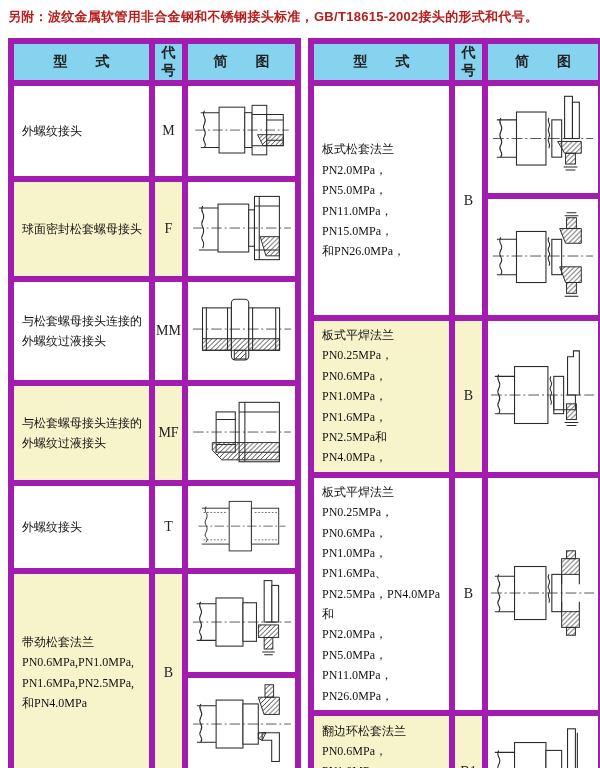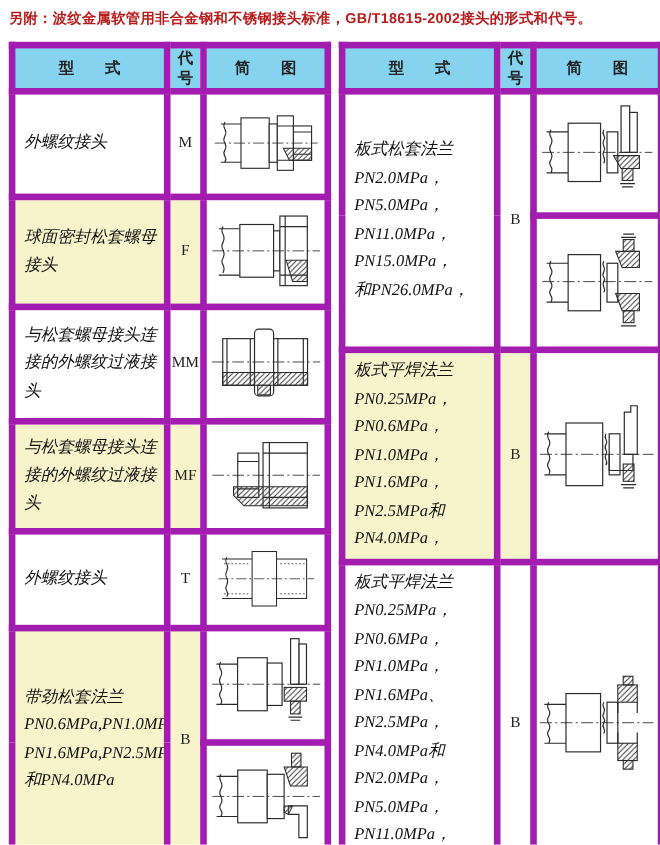--- a/index.html
+++ b/index.html
@@ -5,21 +5,21 @@
   html,body{margin:0;padding:0;background:#ffffff;}
   .page{position:relative;width:600px;height:768px;background:#fff;overflow:hidden;
         font-family:"Liberation Serif","DejaVu Serif",serif;color:#111;}
   .title{position:absolute;left:8px;top:8px;width:584px;font-size:13px;font-weight:bold;
          font-family:"Liberation Sans","DejaVu Sans",sans-serif;color:#b91c1c;letter-spacing:.3px;}
   .tables{position:absolute;left:8px;top:38px;display:flex;gap:7px;align-items:flex-start;}
   table{border-collapse:collapse;table-layout:fixed;background:#fff;
         border:2px solid #000;border-bottom-width:3px;}
   td{border:6px solid #a21caf;padding:0;vertical-align:middle;overflow:hidden;}
   td.th{background:#85d3ef;text-align:center;font-size:14px;font-weight:bold;color:#222;}
-  td.type{padding:4px 4px 4px 8px;font-size:15px;line-height:1.7;font-style:italic;}
+  td.type{padding:4px 4px 4px 8px;font-size:12px;line-height:1.7;}
   .type-text{white-space:pre-line;}
   td.code{text-align:center;font-size:14px;color:#222;}
   td.diag{text-align:center;background:#fff;}
   .yellow{background:#f7f4cb;}
   svg.dg{display:block;margin:0 auto;}
   .dgl{stroke:#2a2a2a;stroke-width:1.1;fill:none;}
   .dgf{stroke:#2a2a2a;stroke-width:1.1;fill:#ffffff;}
   .dgh{stroke:#2a2a2a;stroke-width:1;fill:url(#h);}
   .cl{stroke:#2a2a2a;stroke-width:.8;stroke-dasharray:11 3 2 3;fill:none;}
   .dot{stroke:#2a2a2a;stroke-width:.8;stroke-dasharray:2 2;fill:none;}

